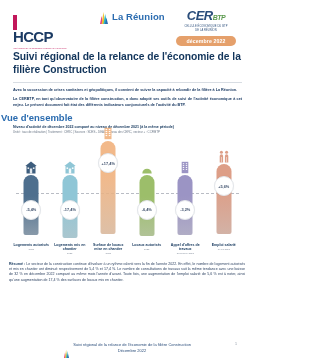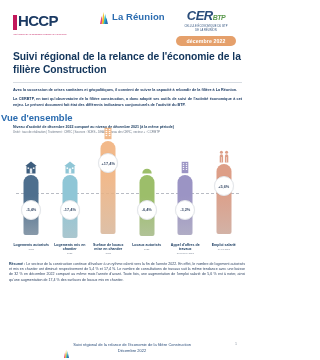--- a/index.html
+++ b/index.html
@@ -7,21 +7,21 @@
     width: 255px; height: 360px;
     background: #ffffff;
     font-family: "Liberation Sans", sans-serif;
     overflow: hidden;
   }
   .page { position: relative; width: 255px; height: 360px; background:#fff; }
 
   
   .header { position: relative; height: 46px; }
   .logo-hccp { position:absolute; left:13px; top:14px; width:68px; height:28px; }
-  .hccp-row { display:flex; align-items:flex-start; }
+  .hccp-row { display:flex; align-items:flex-start;flex-direction:column; }
   .hccp-bar { width:4px; height:15px; background:#c2185b; margin-right:1px; margin-top:1px;}
   .hccp-text { font-size:15px; font-weight:bold; color:#1b3a63; letter-spacing:-0.7px; line-height:14px; font-family:"Liberation Sans", sans-serif;}
   .hccp-sub { font-size:2.1px; color:#c2185b; letter-spacing:0.05px; margin-top:2.5px; line-height:3px; }
 
   .logo-reunion { position:absolute; left:100px; top:10px; display:flex; align-items:center; }
   .reunion-mark { width:8px; height:13px; position:relative; margin-right:4px; }
   .reunion-title { font-size:9.5px; color:#2b6cb0; font-weight:bold; letter-spacing:0.1px; }
 
   .logo-cerbtp { position:absolute; right:10px; top:10px; width:78px; text-align:center; }
   .cer-word { font-size:13px; font-weight:bold; font-style:italic; color:#2a4d7a; letter-spacing:-0.5px; line-height:12px; }

